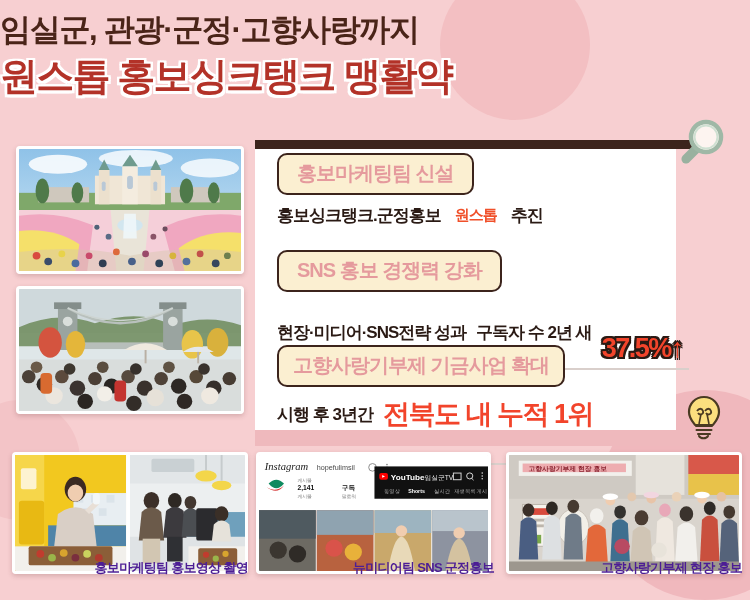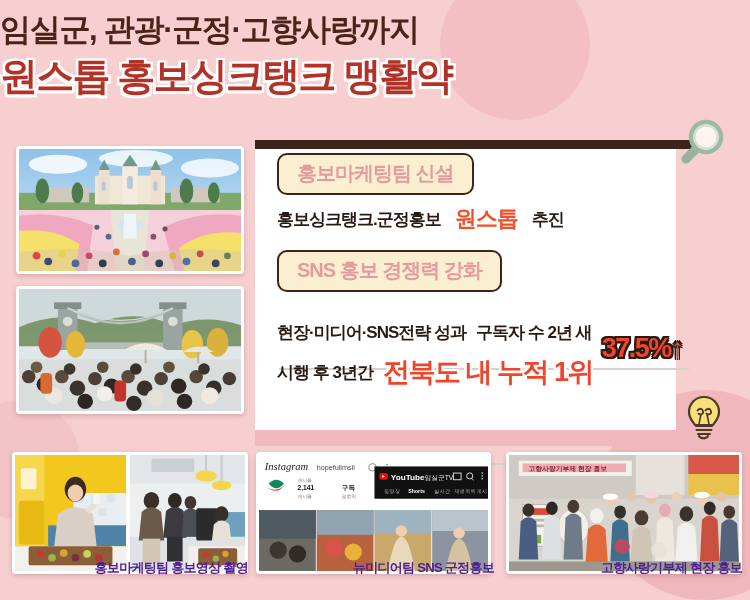--- a/index.html
+++ b/index.html
@@ -89,21 +89,21 @@
     margin: 9px 0 0 22px;
     font-size: 17px; font-weight: 800;
     color: #2a1a14; letter-spacing: -1px;
     white-space: nowrap;
     display: flex; align-items: center; gap: 0;
   }
   .detail .plain { }
   .detail .gap { display:inline-block; width:10px; }
 
   .hl-orange {
-    font-size: 22px; font-weight: 900;
+    font-size: 15px; font-weight: 900;
     color: #f0502a; letter-spacing: -1px;
     padding: 0 4px;
     text-shadow:
       -2px -2px 0 #fff, 2px -2px 0 #fff,
       -2px  2px 0 #fff, 2px  2px 0 #fff,
       -2px 0 0 #fff, 2px 0 0 #fff, 0 -2px 0 #fff, 0 2px 0 #fff;
   }
   .hl-big {
     font-size: 27px; font-weight: 900;
     color: #f2442b; letter-spacing: -1.5px;
@@ -204,20 +204,21 @@
         <span class="gap"></span>
         <span class="plain">구독자 수 2년 새</span>
         <span class="gap"></span>
         <span class="hl-big">37.5%↑</span>
       </div>
     </div>
 
     <div class="divider d2"></div>
 
     <div class="section s3">
+      <div class="badge wide">고향사랑기부제 기금사업 확대</div>
       <div class="detail">
         <span class="plain">시행 후 3년간</span>
         <span class="gap"></span>
         <span class="hl-big2">전북도 내 누적 1위</span>
       </div>
     </div>
   </div>
 
   <svg class="magnifier" viewBox="0 0 56 56">
     <line x1="14" y1="44" x2="27" y2="31" stroke="#a8bfae" stroke-width="9" stroke-linecap="round"></line>

